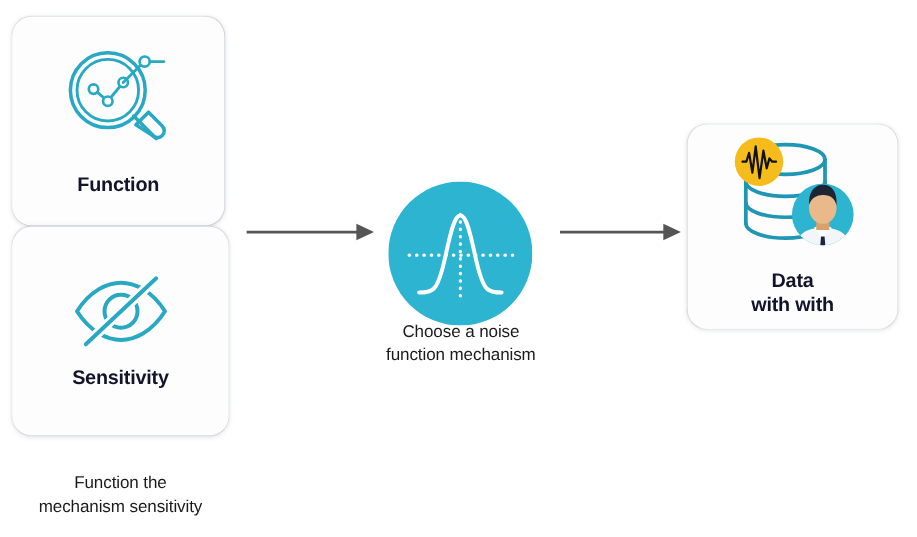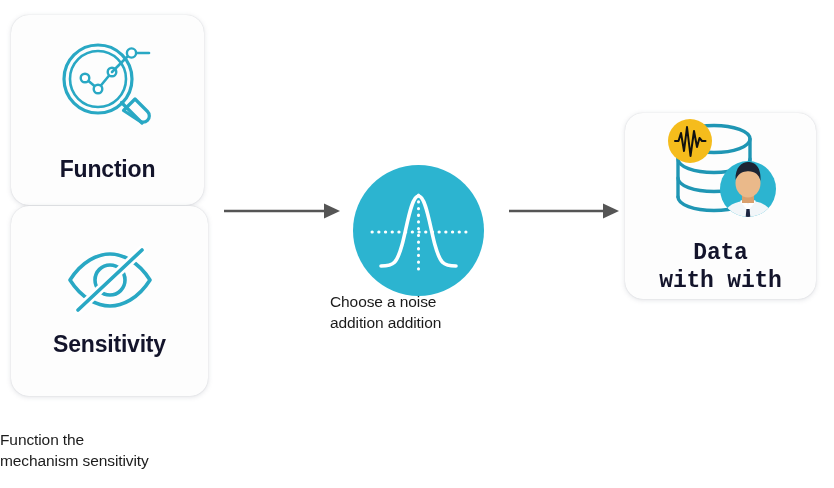--- a/index.html
+++ b/index.html
@@ -56,37 +56,36 @@
     height: 186px;
   }
 
   .card-icon {
     display: block;
     line-height: 0;
   }
 
   .card-label {
     margin-top: 14px;
-    font-size: 23px;
+    font-size: 18px;
     font-weight: bold;
     color: #13142b;
     text-align: center;
     letter-spacing: -0.2px;
     line-height: 1.22;
   }
   #card-data .card-label {
     margin-top: 16px;
-    font-size: 23px;
-    font-family: Liberation Mono, monospace;
+    font-size: 18px;
   }
 
   
   .caption {
     position: absolute;
-    text-align: left;
+    text-align: center;
     font-size: 15.5px;
     color: #1b1b1b;
     line-height: 1.35;
     letter-spacing: -0.1px;
   }
   #caption-sensitivity {
     left: 0px;
     top: 430px;
     width: 219px;
   }
@@ -176,21 +175,21 @@
       <path d="M19 67 L113 67" stroke="#ffffff" stroke-width="3" stroke-linecap="round" stroke-dasharray="0.3 6.4"></path>
 
       <path d="M65.5 30 L65.5 105" stroke="#ffffff" stroke-width="3" stroke-linecap="round" stroke-dasharray="0.3 6.4"></path>
 
       <path d="M28 101 C41 101, 44 98, 49 80 C54 62, 58 31, 65.5 31 C73 31, 77 62, 82 80 C87 98, 90 101, 103 101" stroke="#ffffff" stroke-width="3.6" fill="none" stroke-linecap="round" stroke-linejoin="round"></path>
     </svg>
   </span>
 
   <div class="caption" id="caption-mechanism">
     <div>Choose a noise</div>
-    <div>addition addition</div>
+    <div>function mechanism</div>
   </div>
 
   <span class="arrow" id="arrow-2">
     <svg width="112" height="22" viewBox="0 0 112 22" fill="none" xmlns="http://www.w3.org/2000/svg">
       <path d="M0 11 L97 11" stroke="#555555" stroke-width="2.6"></path>
       <path d="M94 3.5 L110 11 L94 18.5 Z" fill="#555555"></path>
     </svg>
   </span>
 
   <div class="card" id="card-data">

